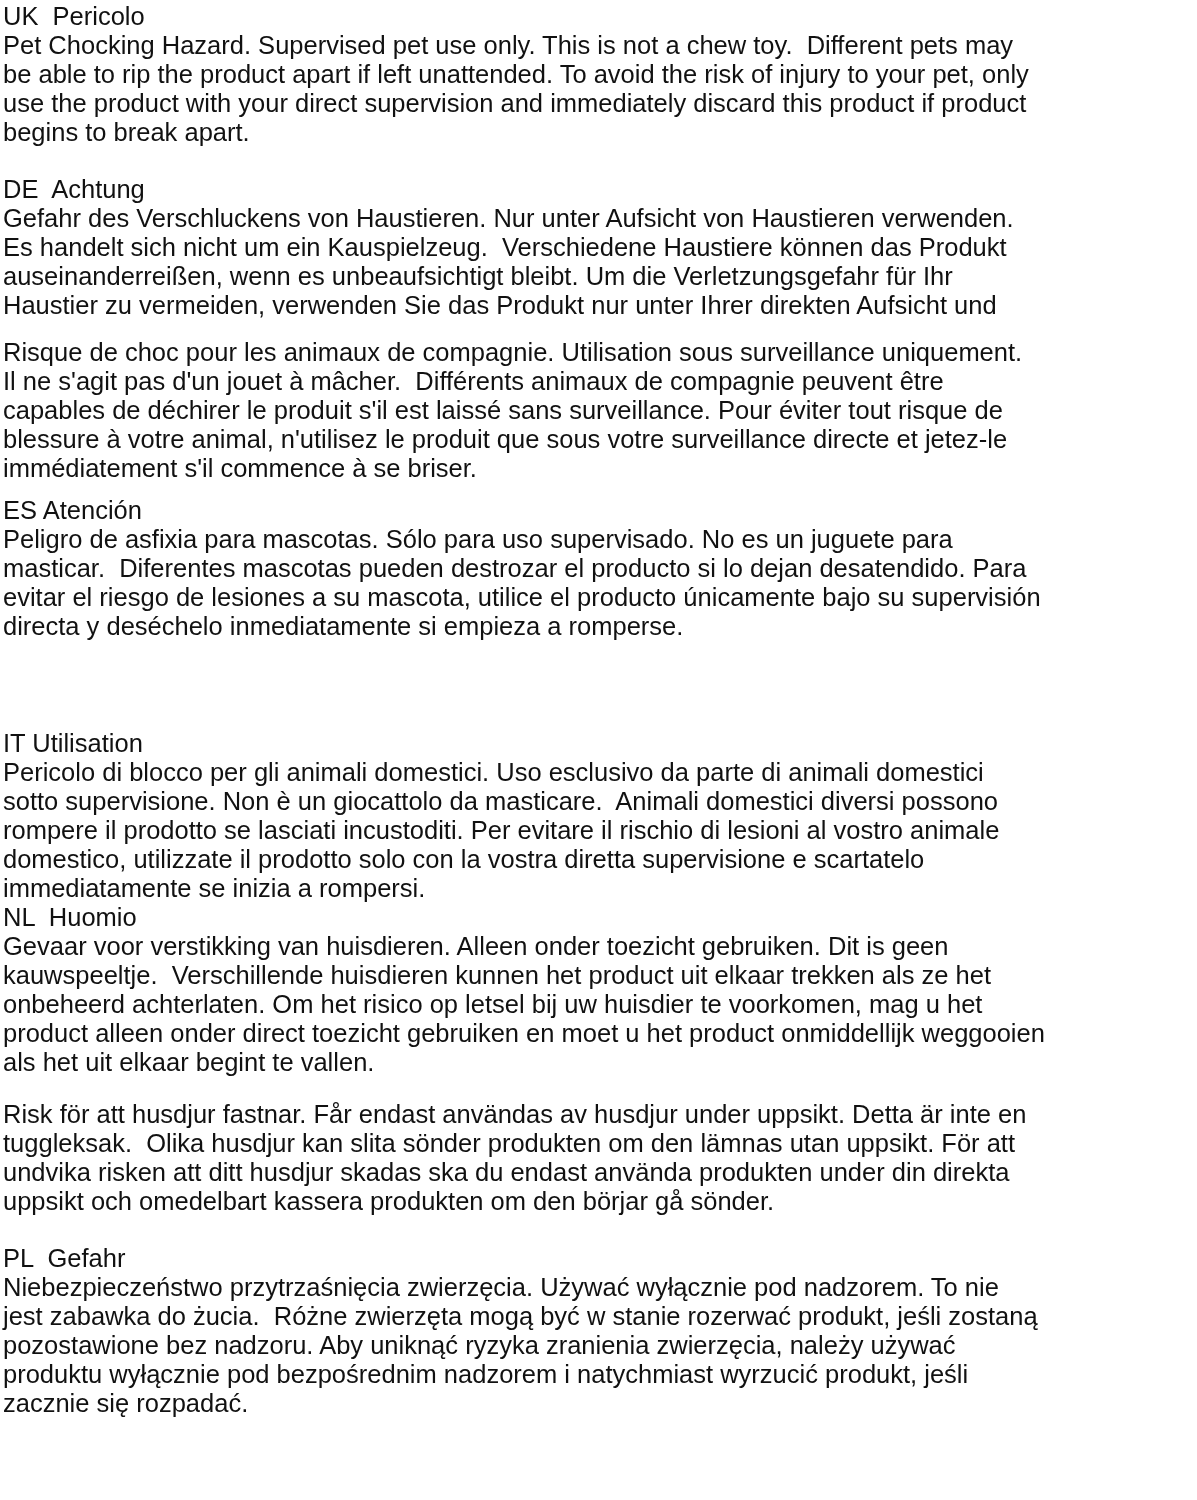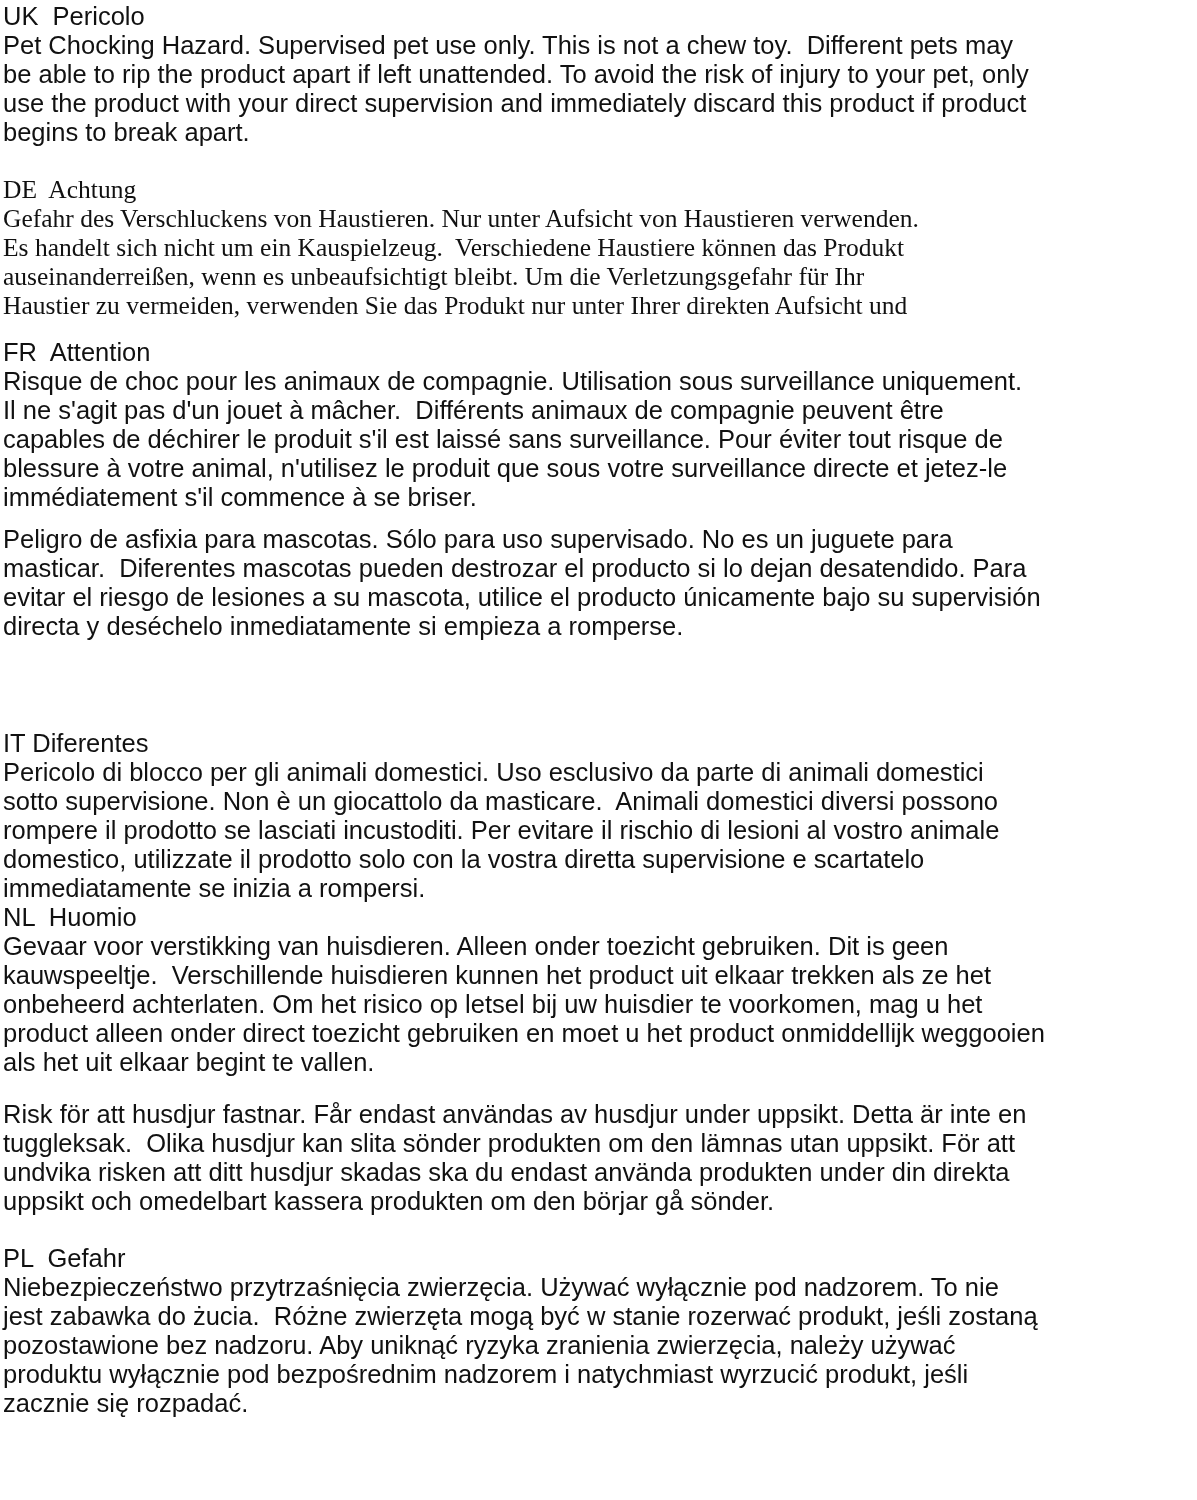--- a/index.html
+++ b/index.html
@@ -22,21 +22,21 @@
     font-size: 25.5px;
     line-height: 29px;
   }
   .sec {
     margin: 0;
   }
   .sec-hdr, .sec-body {
     white-space: pre-wrap;
     word-break: normal;
   }
-  .mt-de { margin-top: 28px; font-family: Liberation Serif, serif; }
+  .mt-de { margin-top: 28px; }
   .mt-fr { margin-top: 18px; }
   .mt-es { margin-top: 13px; }
   .mt-it { margin-top: 88px; }
   .mt-nl { }
   .mt-se { margin-top: 23px; }
   .mt-pl { margin-top: 28px; }
 </style>
 </head>
 <body>
 
@@ -52,37 +52,37 @@
 
   <section class="sec mt-de">
     <div class="sec-hdr">DE  Achtung</div>
     <div class="sec-body">Gefahr des Verschluckens von Haustieren. Nur unter Aufsicht von Haustieren verwenden.
 Es handelt sich nicht um ein Kauspielzeug.  Verschiedene Haustiere können das Produkt
 auseinanderreißen, wenn es unbeaufsichtigt bleibt. Um die Verletzungsgefahr für Ihr
 Haustier zu vermeiden, verwenden Sie das Produkt nur unter Ihrer direkten Aufsicht und</div>
   </section>
 
   <section class="sec mt-fr">
-    <div class="sec-hdr">FR  Attention</div>
     <div class="sec-body">Risque de choc pour les animaux de compagnie. Utilisation sous surveillance uniquement.
 Il ne s'agit pas d'un jouet à mâcher.  Différents animaux de compagnie peuvent être
 capables de déchirer le produit s'il est laissé sans surveillance. Pour éviter tout risque de
 blessure à votre animal, n'utilisez le produit que sous votre surveillance directe et jetez-le
 immédiatement s'il commence à se briser.</div>
   </section>
 
   <section class="sec mt-es">
+    <div class="sec-hdr">ES Atención</div>
     <div class="sec-body">Peligro de asfixia para mascotas. Sólo para uso supervisado. No es un juguete para
 masticar.  Diferentes mascotas pueden destrozar el producto si lo dejan desatendido. Para
 evitar el riesgo de lesiones a su mascota, utilice el producto únicamente bajo su supervisión
 directa y deséchelo inmediatamente si empieza a romperse.</div>
   </section>
 
   <section class="sec mt-it">
-    <div class="sec-hdr">IT Diferentes</div>
+    <div class="sec-hdr">IT Utilisation</div>
     <div class="sec-body">Pericolo di blocco per gli animali domestici. Uso esclusivo da parte di animali domestici
 sotto supervisione. Non è un giocattolo da masticare.  Animali domestici diversi possono
 rompere il prodotto se lasciati incustoditi. Per evitare il rischio di lesioni al vostro animale
 domestico, utilizzate il prodotto solo con la vostra diretta supervisione e scartatelo
 immediatamente se inizia a rompersi.</div>
   </section>
 
   <section class="sec mt-nl">
     <div class="sec-hdr">NL  Huomio</div>
     <div class="sec-body">Gevaar voor verstikking van huisdieren. Alleen onder toezicht gebruiken. Dit is geen

